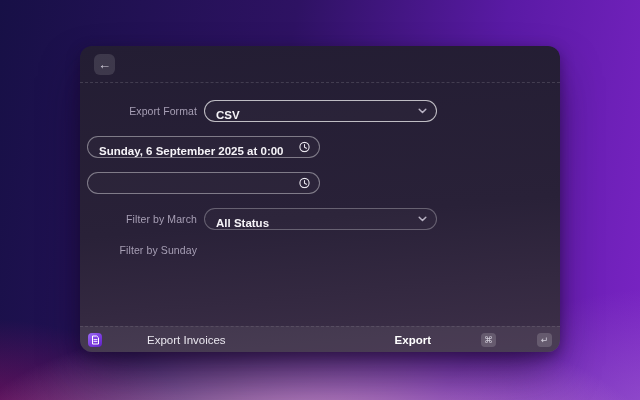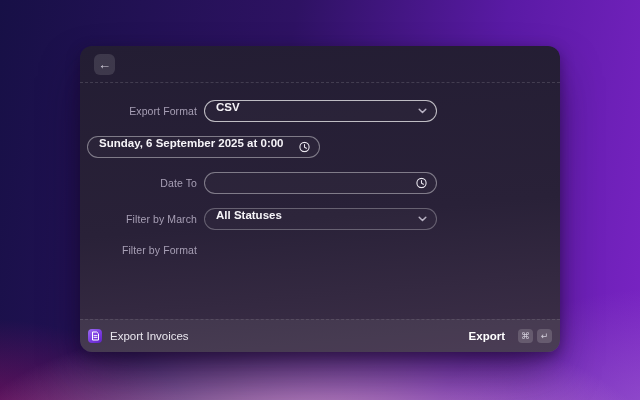--- a/index.html
+++ b/index.html
@@ -37,34 +37,34 @@
     display:flex;align-items:center;margin-bottom:14px;border-radius:9px;
   }
   .row-label{
     width:117px;text-align:right;flex:0 0 117px;
     font-size:10.5px;color:#a79fb5;letter-spacing:0.1px;
   }
   .control{
     position:relative;margin-left:7px;width:233px;height:22px;
     border:1px solid rgba(255,255,255,0.28);border-radius:11px;
     background:rgba(255,255,255,0.02);
-    display:flex;align-items:flex-start;box-sizing:border-box;cursor:pointer;
+    display:flex;align-items:flex-end;box-sizing:border-box;cursor:pointer;
   }
   .control--focused{border-color:rgba(255,255,255,0.7);}
   .control--date{border-color:rgba(255,255,255,0.4);}
   .control-value{
     padding-left:11px;font-size:11.5px;font-weight:700;color:#f6f4f8;
     white-space:nowrap;overflow:hidden;
   }
   .control-icon{position:absolute;right:9px;top:50%;transform:translateY(-50%);display:flex;}
   .footer{
-    position:absolute;left:0;right:0;bottom:0;height:33px;
+    position:absolute;left:0;right:0;bottom:0;height:26px;
     background:rgba(255,255,255,0.065);
     border-top:1px dashed rgba(255,255,255,0.10);
-    display:flex;align-items:center;padding:0 8px;box-sizing:border-box;
+    display:flex;align-items:center;padding:0 8px;box-sizing:border-box;gap:37px;
   }
   .app-icon{
     width:14px;height:14px;border-radius:4px;flex:0 0 14px;
     background:linear-gradient(140deg,#9b6df2 0%,#7a3ae0 55%,#5f23c4 100%);
     display:flex;align-items:center;justify-content:center;
   }
   .footer-title{margin-left:8px;font-size:11.5px;color:#e9e6ee;}
   .footer-spacer{flex:1;}
   .footer-action{font-size:11.5px;font-weight:700;color:#ffffff;margin-right:9px;cursor:pointer;padding-left:16px;}
   .keycap{
@@ -106,45 +106,44 @@
           <span class="control-icon">
             <svg width="11" height="11" viewBox="0 0 11 11">
                 <circle cx="5.5" cy="5.5" r="4.6" fill="none" stroke="#e9e6ee" stroke-width="1.1"></circle>
                 <path d="M5.5 3v2.7l1.9 1.1" fill="none" stroke="#e9e6ee" stroke-width="1.1" stroke-linecap="round"></path>
               </svg>
           </span>
         </div>
       </div>
 
       <div class="row">
-        <label class="row-label">Date To</label>
         <div class="control control--date">
           <span class="control-icon">
             <svg width="11" height="11" viewBox="0 0 11 11">
                 <circle cx="5.5" cy="5.5" r="4.6" fill="none" stroke="#e9e6ee" stroke-width="1.1"></circle>
                 <path d="M5.5 3v2.7l1.9 1.1" fill="none" stroke="#e9e6ee" stroke-width="1.1" stroke-linecap="round"></path>
               </svg>
           </span>
         </div>
       </div>
 
       <div class="row">
         <label class="row-label">Filter by March</label>
         <div class="control">
-          <span class="control-value">All Statuses</span>
+          <span class="control-value">All Status</span>
           <span class="control-icon">
             <svg width="9" height="6" viewBox="0 0 9 6">
                 <path d="M1.2 1.2l3.3 3.3 3.3-3.3" fill="none" stroke="#b9b3c4" stroke-width="1.5" stroke-linecap="round" stroke-linejoin="round"></path>
               </svg>
           </span>
         </div>
       </div>
 
       <div class="row">
-        <label class="row-label">Filter by Format</label>
+        <label class="row-label">Filter by Sunday</label>
       </div>
 
     </div>
 
     <div class="footer">
       <span class="app-icon">
         <svg width="9" height="10" viewBox="0 0 9 10">
             <path d="M1.5 1h4.2l1.8 1.8v6.2h-6z" fill="none" stroke="#ffffff" stroke-width="1" stroke-linejoin="round"></path>
             <path d="M3 4.6h3M3 6.4h3" stroke="#ffffff" stroke-width="0.9" stroke-linecap="round"></path>
           </svg>

